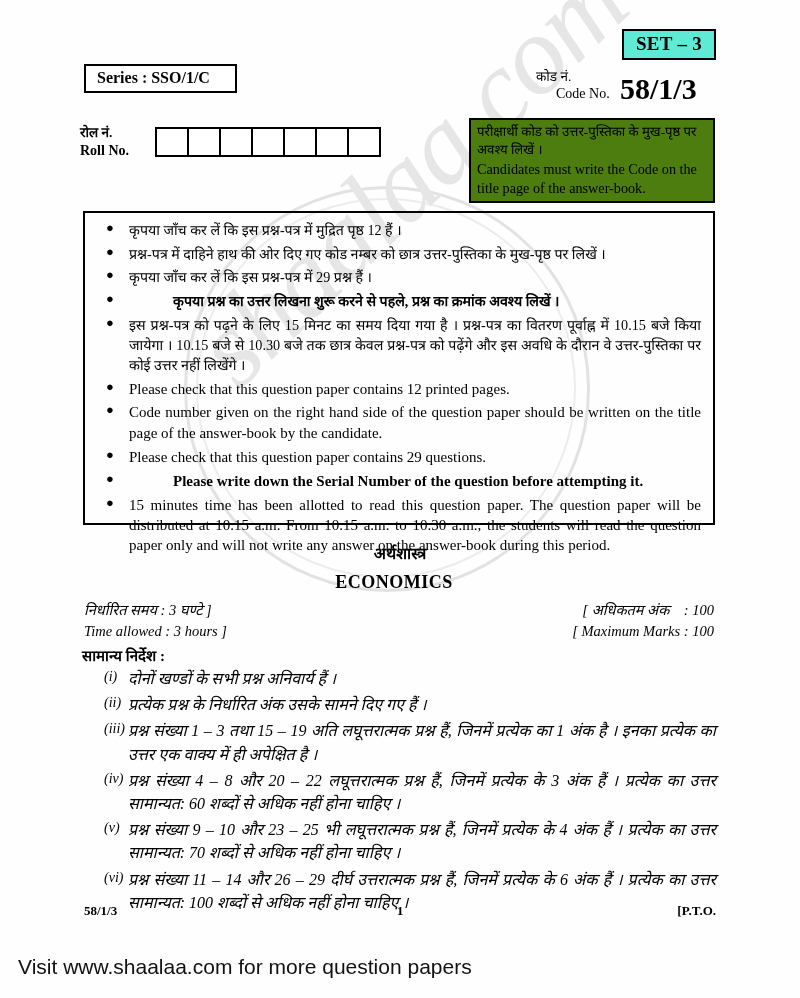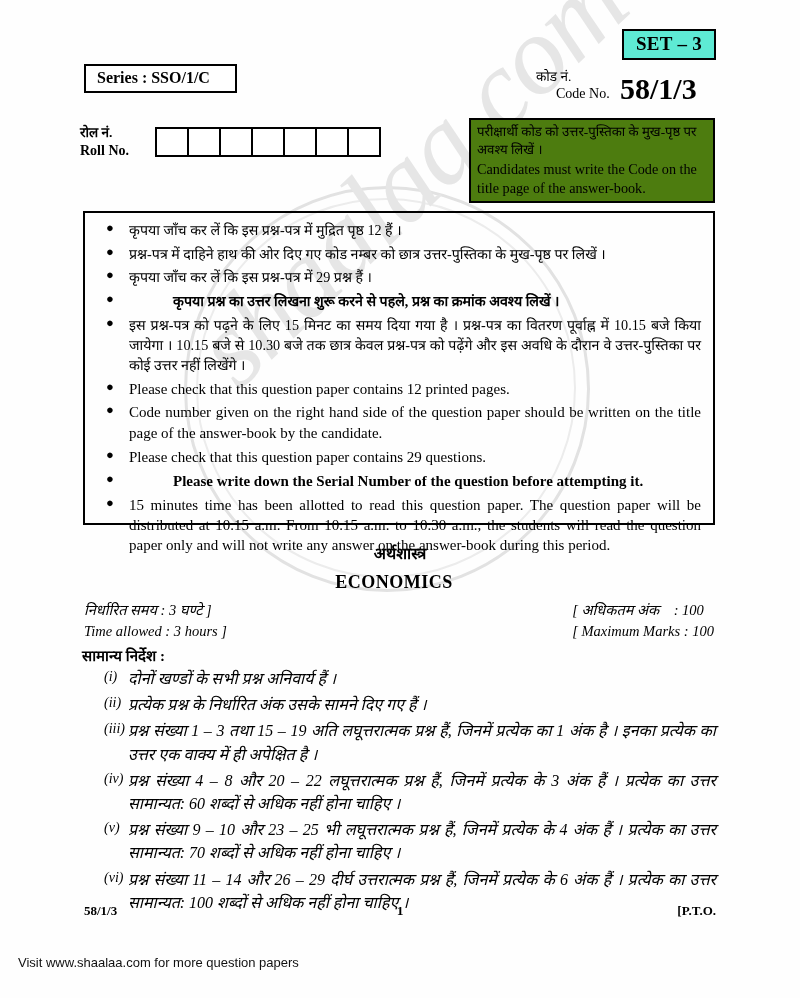--- a/index.html
+++ b/index.html
@@ -227,21 +227,21 @@
     font-style: italic;
     line-height: 1.42;
   }
   .marks-block {
     position: absolute;
     right: 86px;
     top: 600px;
     font-size: 14.5px;
     font-style: italic;
     line-height: 1.42;
-    text-align: left;
+    text-align: right;
   }
   .marks-block .row { white-space: pre; display: block; }
 
   
   .gen-head {
     position: absolute;
     left: 82px;
     top: 645px;
     font-size: 15px;
     font-weight: bold;
@@ -295,21 +295,21 @@
     right: 84px;
     top: 903px;
     font-size: 13px;
     font-weight: bold;
   }
   .site-line {
     position: absolute;
     left: 18px;
     top: 955px;
     font-family: "Liberation Sans", sans-serif;
-    font-size: 13px;
+    font-size: 21px;
     color: #111;
   }
 </style>
 </head>
 <body>
 
 <div id="page">
 
   <div id="watermark">
     <div class="wm-circle"></div>

